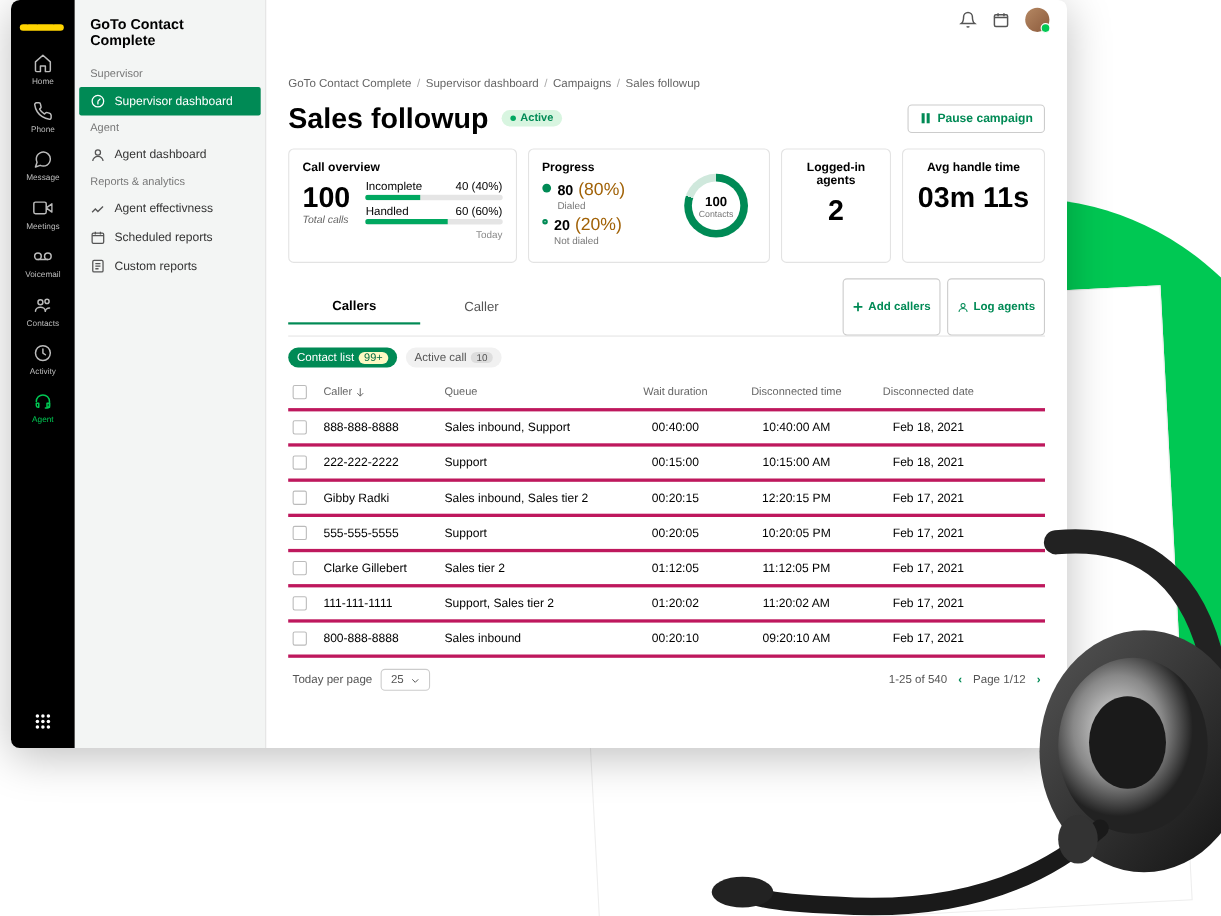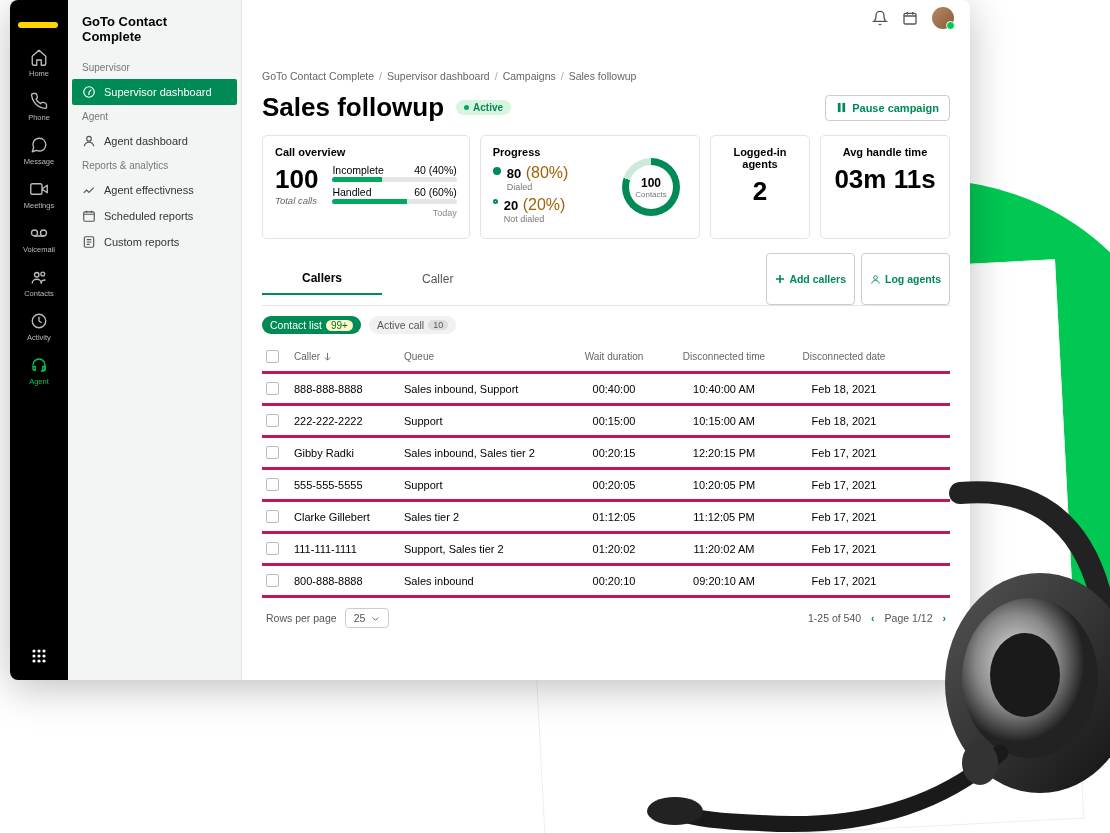--- a/index.html
+++ b/index.html
@@ -507,21 +507,21 @@
               <div>800-888-8888</div>
               <div>Sales inbound</div>
               <div class="c-wait">00:20:10</div>
               <div class="c-dtime">09:20:10 AM</div>
               <div class="c-ddate">Feb 17, 2021</div>
             </div>
           </div>
       </div>
 
       <div class="pager">
-        <span>Rows per page</span>
+        <span>Today per page</span>
         <div class="sel">
             <span>25</span>
             <svg width="9" height="9" viewBox="0 0 10 10" stroke="#555" fill="none">
               <path d="M2 4l3 3 3-3"></path>
             </svg>
           </div>
         <div class="spacer"></div>
         <div class="nav">
           <span>1-25 of 540</span>
           <span class="arr">‹</span>

